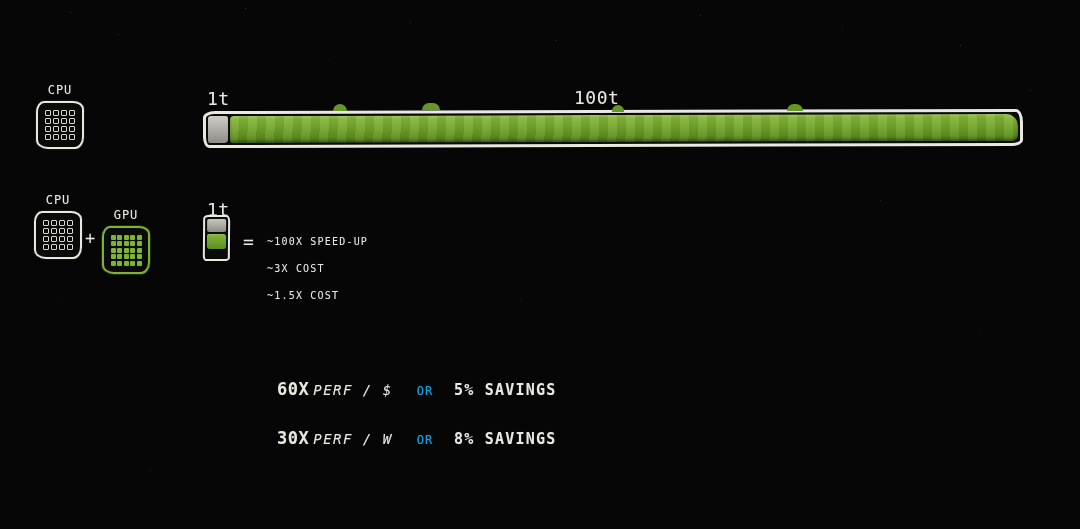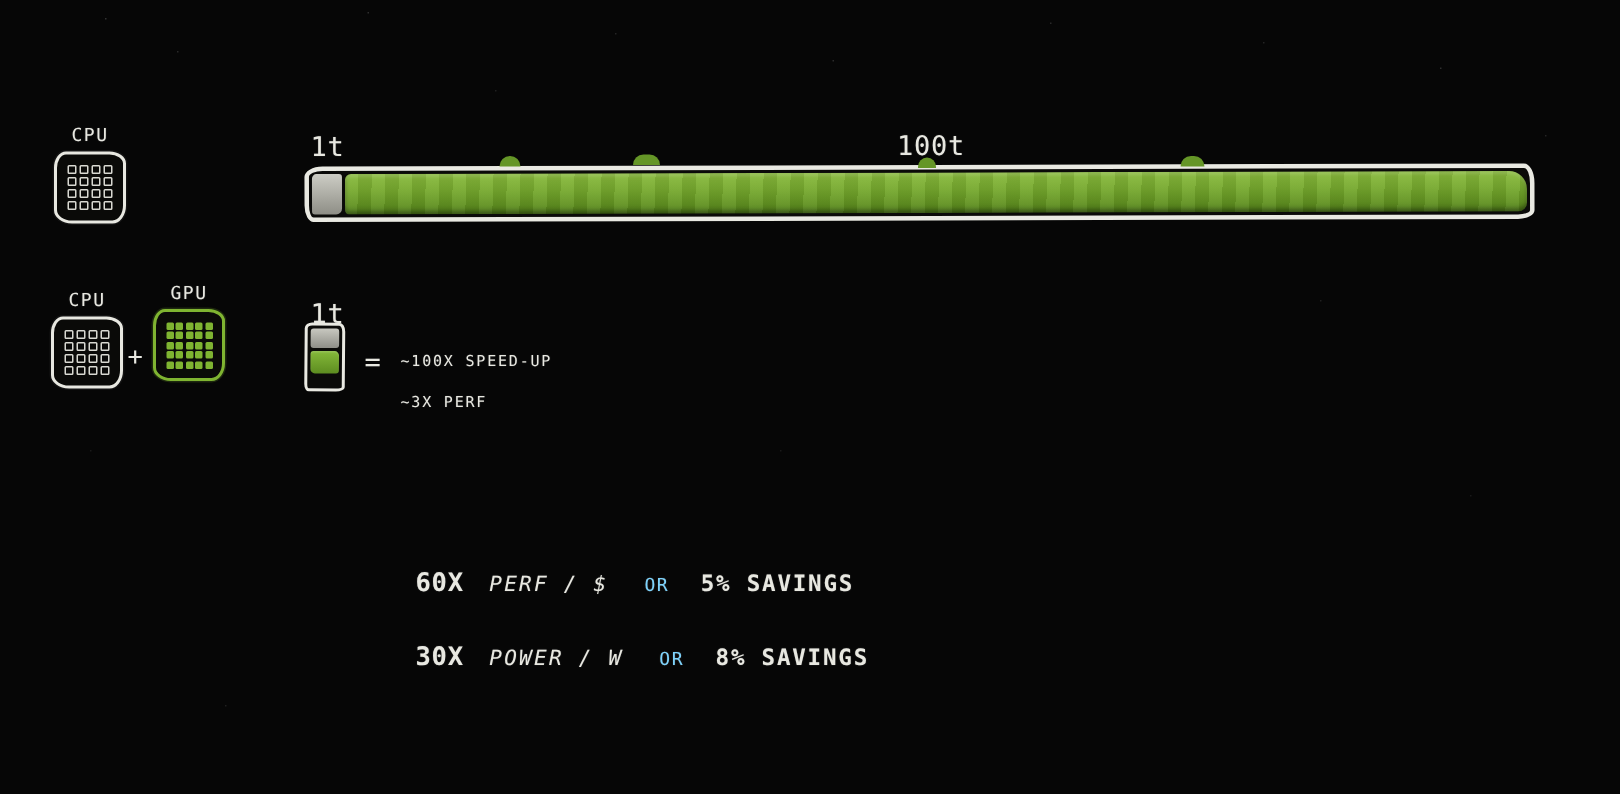--- a/index.html
+++ b/index.html
@@ -200,32 +200,32 @@
   .summary-row {
     display: flex;
     align-items: baseline;
     white-space: pre;
     text-shadow: 0 0 1px rgba(255,255,255,.25);
   }
   .summary-row .mult {
     font-size: 17px;
     font-weight: bold;
     letter-spacing: .5px;
-    margin-right: 17px;
+    margin-right: 4px;
   }
   .summary-row .metric {
     font-size: 14px;
     letter-spacing: 1.5px;
     font-style: italic;
   }
   .summary-row .or {
     font-size: 12px;
     letter-spacing: 1px;
     margin: 0 21px 0 24px;
-    color: #7dd3fc;
+    color: #0ea5e9;
   }
   .summary-row .savings {
     font-size: 15px;
     font-weight: bold;
     letter-spacing: 1.2px;
   }
 </style>
 </head>
 <body>
 
@@ -251,21 +251,21 @@
           <span class="cell"></span>
           <span class="cell"></span>
           <span class="cell"></span>
           <span class="cell"></span>
           <span class="cell"></span>
         </div>
     </div>
   </div>
 
   <div class="tick-label" style="left:207px; top:88px;">1t</div>
-  <div class="tick-label" style="left:598px; top:87px;">100t</div>
+  <div class="tick-label" style="left:574px; top:87px;">100t</div>
 
   <div class="big-bar">
     <div class="seg-gray"></div>
     <div class="seg-green"></div>
   </div>
   <div class="tuft" style="left:333px; top:104px; width:14px;"></div>
   <div class="tuft" style="left:422px; top:103px; width:18px;"></div>
   <div class="tuft" style="left:612px; top:105px; width:12px;"></div>
   <div class="tuft" style="left:787px; top:104px; width:16px;"></div>
 
@@ -288,21 +288,21 @@
           <span class="cell"></span>
           <span class="cell"></span>
           <span class="cell"></span>
           <span class="cell"></span>
         </div>
     </div>
   </div>
 
   <div class="plus-sign">+</div>
 
-  <div class="chip-block" style="left:102px; top:188px;">
+  <div class="chip-block" style="left:102px; top:208px;">
     <div class="chip-label">GPU</div>
     <div class="chip gpu">
       <div class="chip-grid gpu-grid">
           <span class="cell"></span>
           <span class="cell"></span>
           <span class="cell"></span>
           <span class="cell"></span>
           <span class="cell"></span>
           <span class="cell"></span>
           <span class="cell"></span>
@@ -330,31 +330,32 @@
 
   <div class="tick-label" style="left:207px; top:199px;">1t</div>
   <div class="small-bar">
     <div class="sb-gray"></div>
     <div class="sb-green"></div>
   </div>
 
   <div class="equals-sign">=</div>
   <div class="stats">
     <div class="stat-line">~100X SPEED-UP</div>
-    <div class="stat-line">~3X PERF</div>
+    <div class="stat-line">~3X COST</div>
+    <div class="stat-line">~1.5X COST</div>
   </div>
 
   <div class="summary">
     <div class="summary-row">
       <span class="mult">60X</span>
       <span class="metric">PERF / $</span>
       <span class="or">OR</span>
       <span class="savings">5% SAVINGS</span>
     </div>
     <div class="summary-row">
       <span class="mult">30X</span>
-      <span class="metric">POWER / W</span>
+      <span class="metric">PERF / W</span>
       <span class="or">OR</span>
       <span class="savings">8% SAVINGS</span>
     </div>
   </div>
 
 </div>
 
 </body></html>

